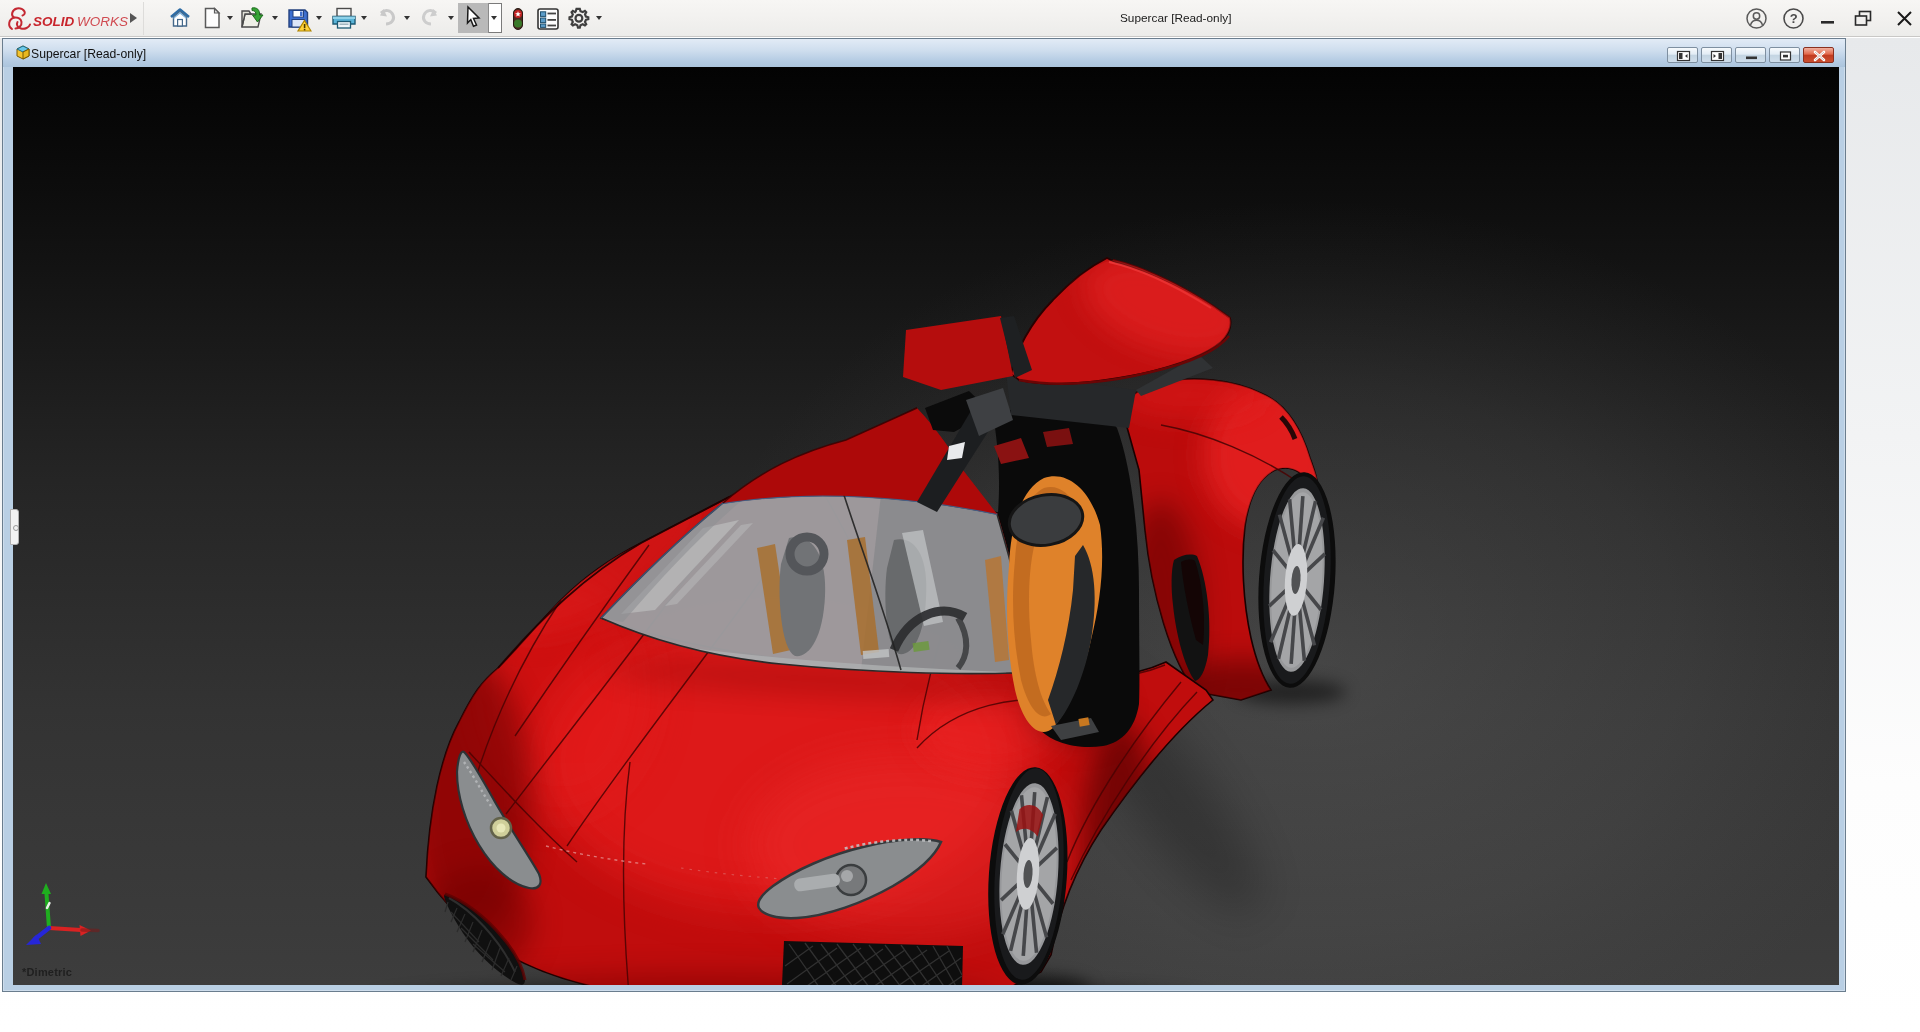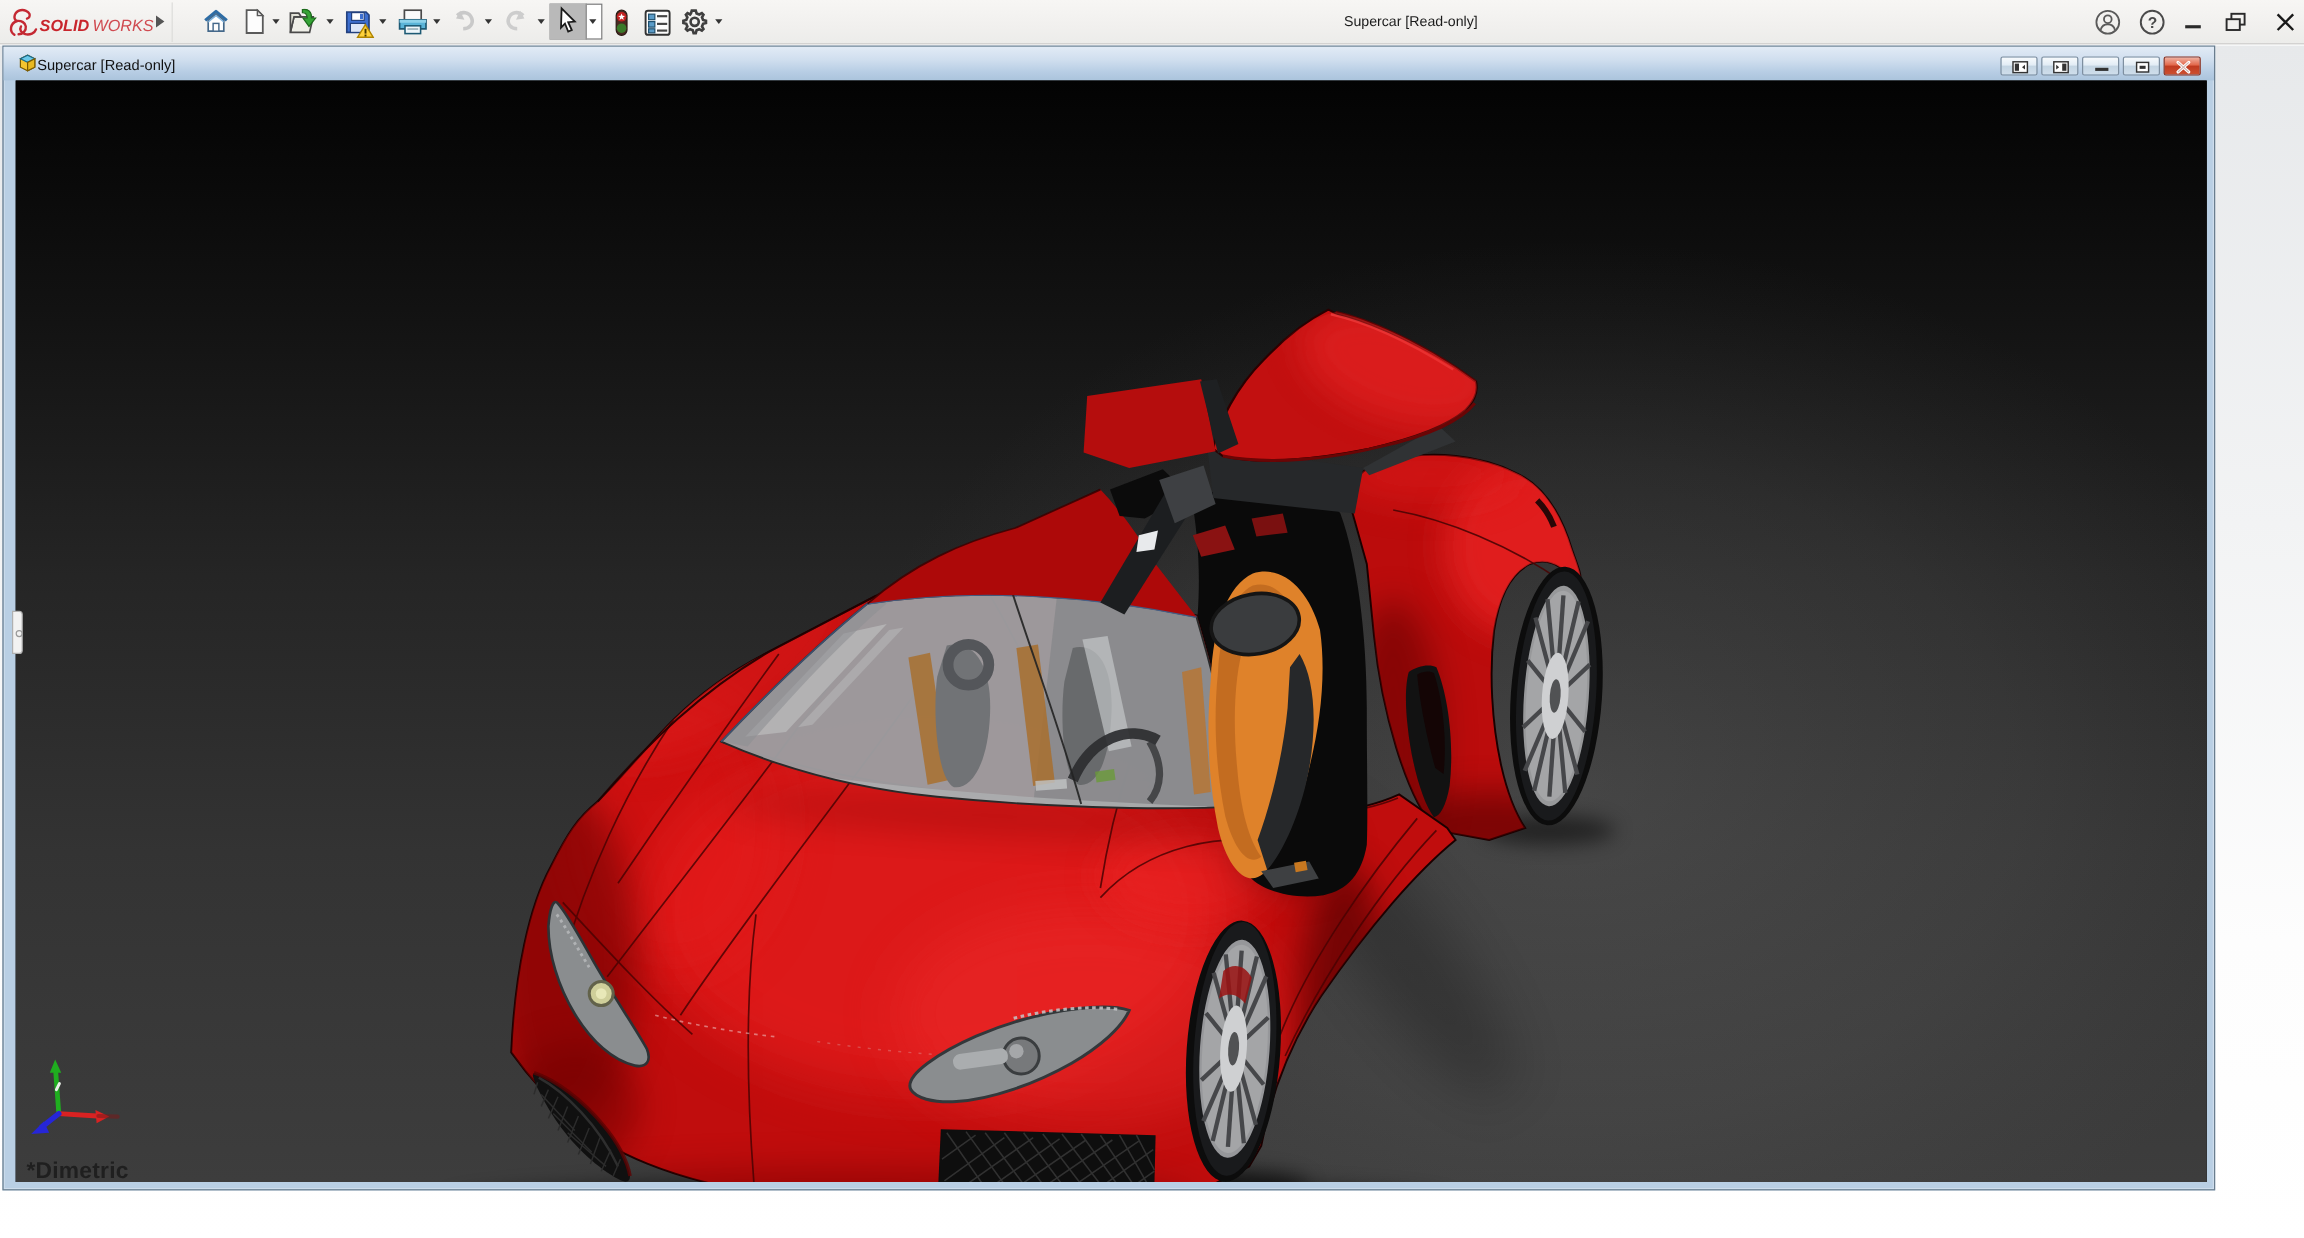--- a/index.html
+++ b/index.html
@@ -22,21 +22,21 @@
     background:linear-gradient(180deg,#e2ebf6 0%,#cfdeee 40%,#b7cde4 75%,#abc4dc 100%); }
   #wicon { position:absolute; left:11px; top:3px; }
   #wtext { position:absolute; left:28px; top:8px; font-size:12.2px; color:#111; }
   .wbtn { position:absolute; top:8px; width:31px; height:16px; border:1px solid #7e8fa0; border-radius:2px;
     background:linear-gradient(180deg,#f7fafc 0%,#e2ecf5 45%,#c3d4e2 50%,#cfdeeb 100%); }
   .wbtn svg { position:absolute; left:0; top:0; }
   #wb5 { background:linear-gradient(180deg,#f0b0a0 0%,#e2674a 45%,#c03a20 50%,#cc4f30 100%); border-color:#8a3020; }
   
   #viewport { position:absolute; left:10px; top:28px; width:1826px; height:918px; background:#000; }
   #vpsvg { position:absolute; left:0; top:0; }
-  #dimetric { position:absolute; left:9px; top:899px; font-size:19px; font-weight:bold; color:#1f1f1f; letter-spacing:0.2px; }
+  #dimetric { position:absolute; left:9px; top:899px; font-size:11px; font-weight:bold; color:#1f1f1f; letter-spacing:0.2px; }
   
   #lefttab { position:absolute; left:7px; top:470px; width:9px; height:36px; background:#f2f2f2; border:1px solid #b0b0b0; border-radius:0 3px 3px 0; }
   #lefttab:after { content:""; position:absolute; left:2px; top:15px; width:4px; height:4px; border:1px solid #999; border-radius:50%; }
 </style>
 </head>
 <body>
 <div id="app">
   <div id="toolbar">
     <svg id="logo" width="140" height="30" viewBox="0 0 140 30">
       <g stroke="#c42832" fill="none" stroke-linecap="round">

